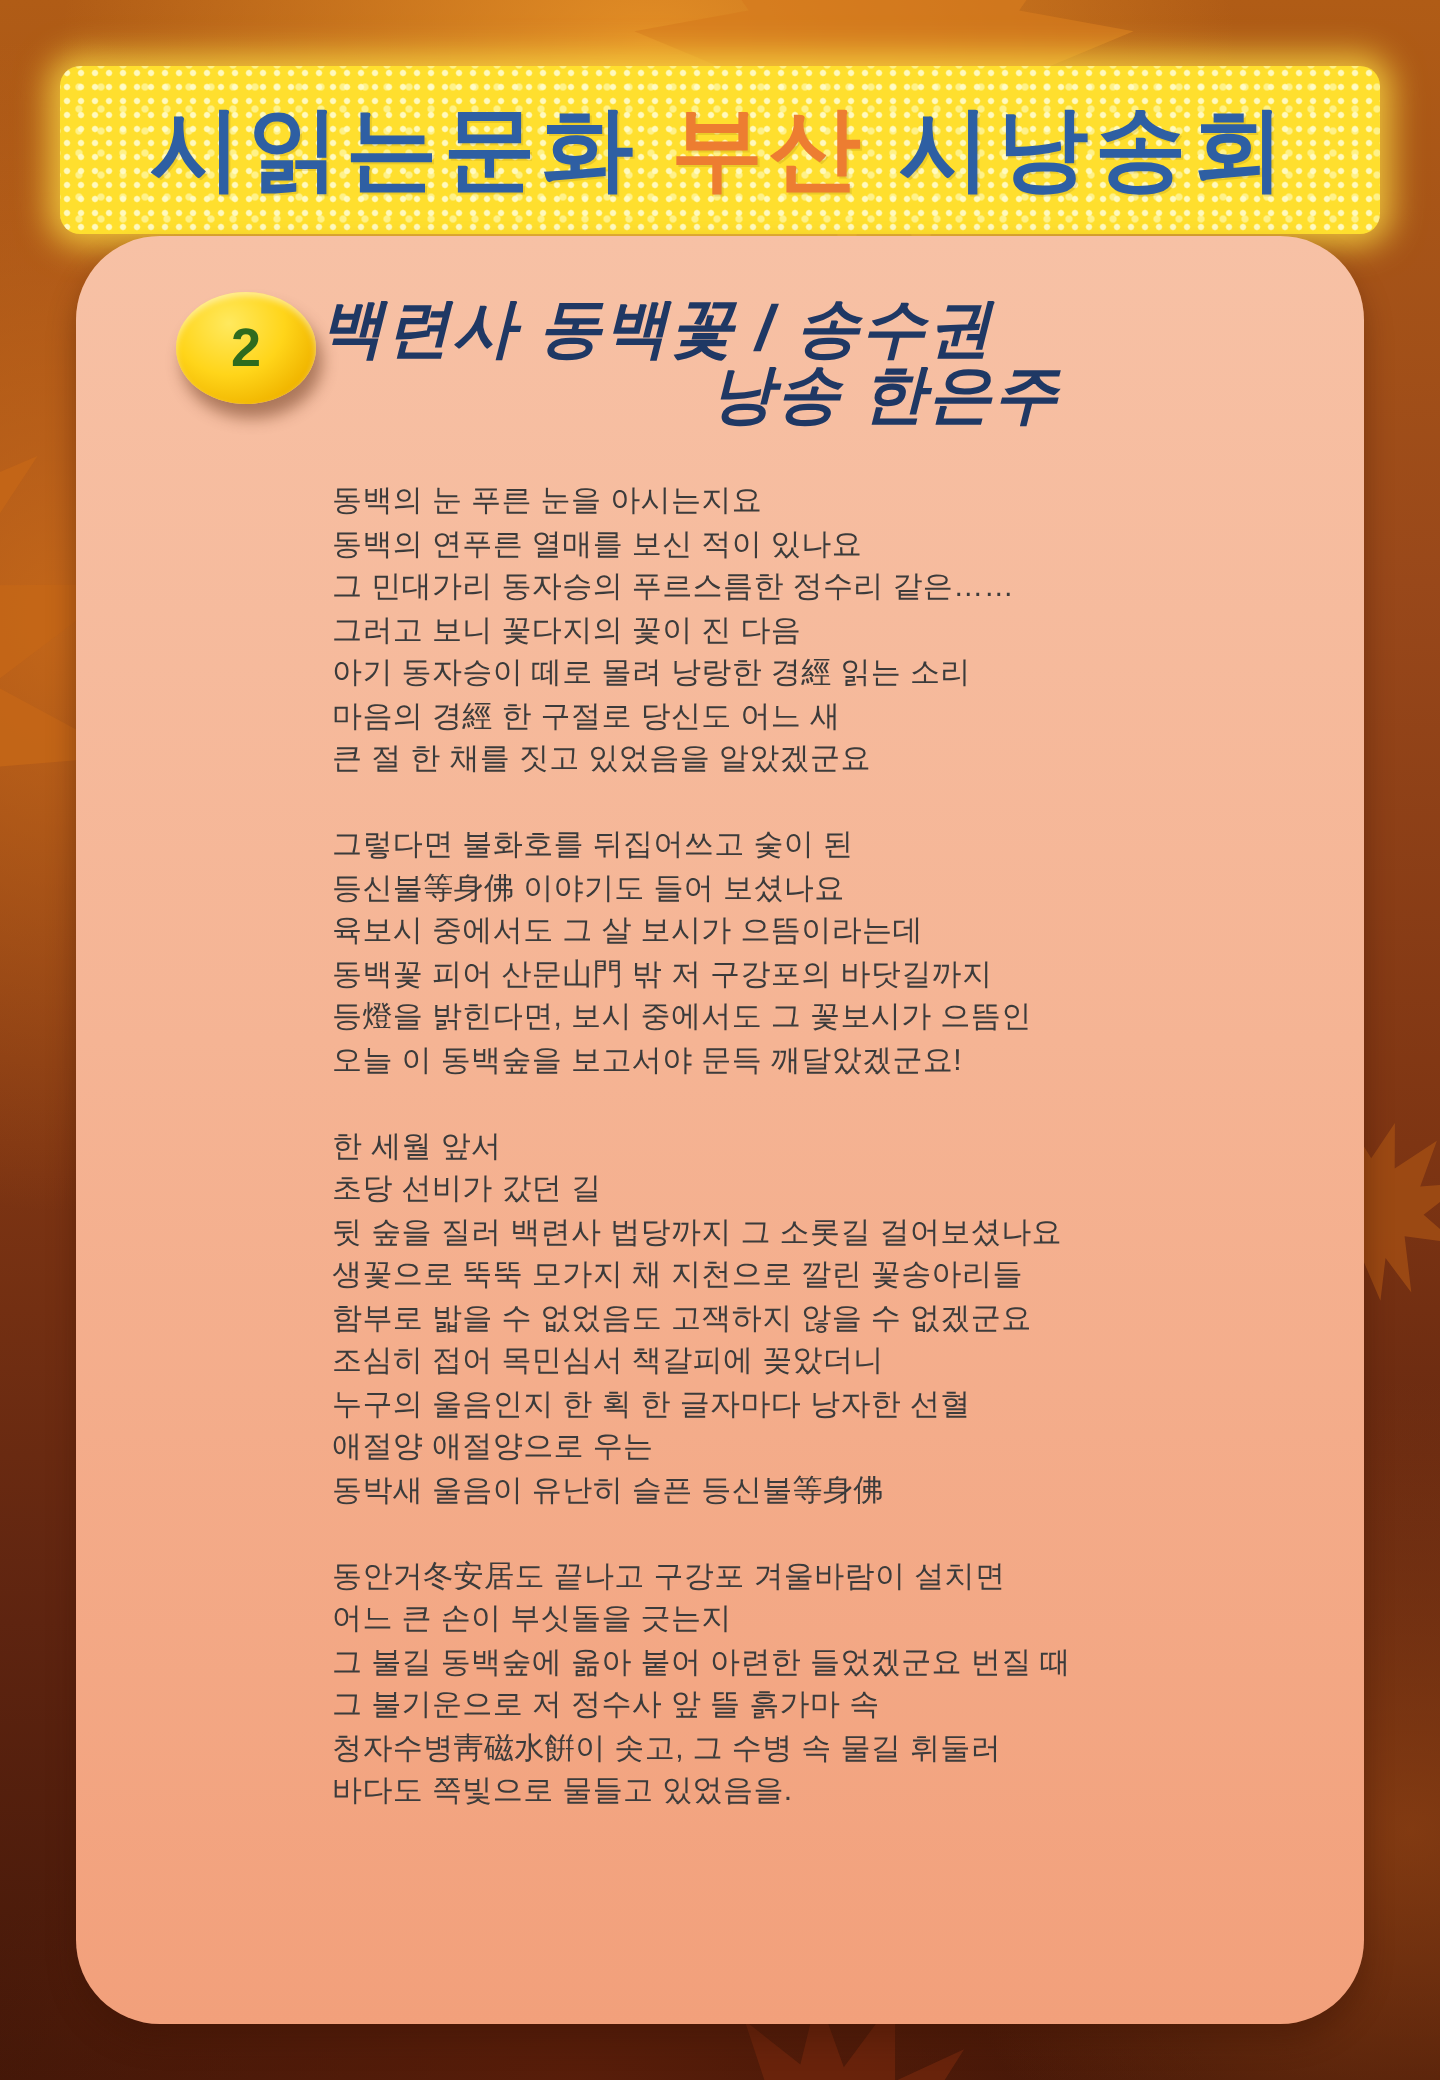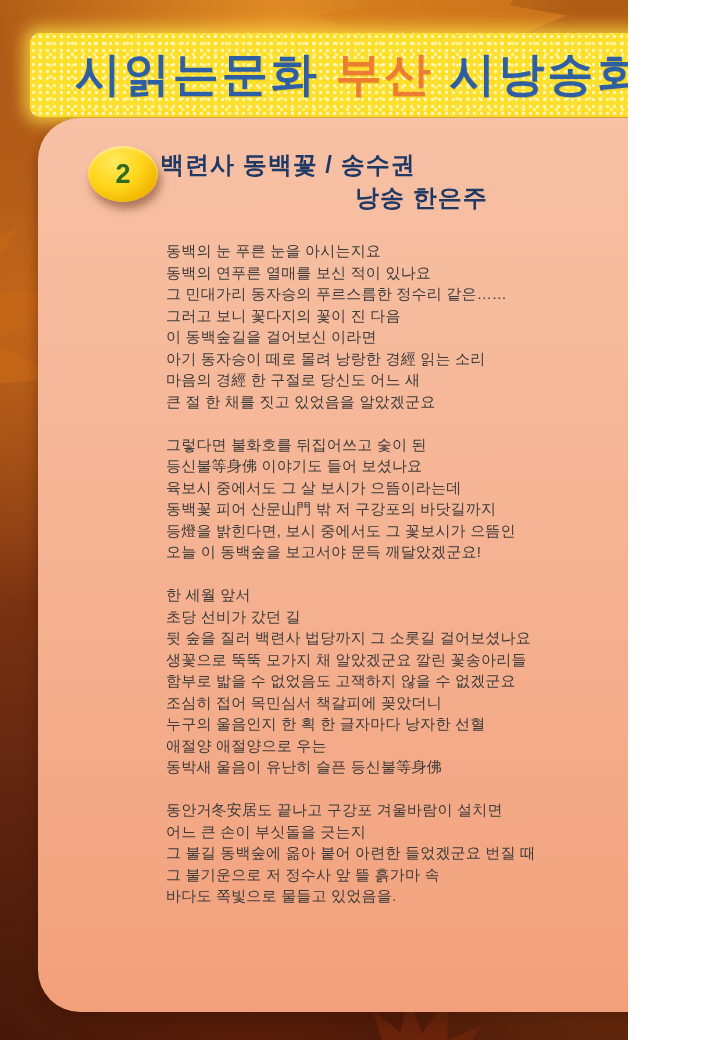--- a/index.html
+++ b/index.html
@@ -1,20 +1,20 @@
 <!DOCTYPE html>
 <html><head>
 <meta charset="utf-8">
 <style>
   html,body{margin:0;padding:0;}
   body{
     width:720px;height:1040px;overflow:hidden;
     font-family:"Liberation Sans","DejaVu Sans",sans-serif;
   }
-  .stage{position:relative;width:628px;height:1040px;overflow:hidden;
+  .stage{position:relative;width:720px;height:1040px;overflow:hidden;
     background:
       radial-gradient(ellipse 420px 260px at 45% 2%, rgba(235,150,40,.85), rgba(235,150,40,0) 70%),
       radial-gradient(ellipse 300px 420px at 4% 30%, rgba(205,110,25,.8), rgba(205,110,25,0) 70%),
       radial-gradient(ellipse 320px 300px at 98% 88%, rgba(150,70,20,.7), rgba(150,70,20,0) 75%),
       radial-gradient(ellipse 420px 260px at 40% 100%, rgba(90,30,10,.9), rgba(90,30,10,0) 75%),
       linear-gradient(180deg,#b05c16 0%,#99481a 28%,#7e3513 55%,#5e2410 78%,#431708 100%);
   }
   .bg-leaves{position:absolute;left:0;top:0;width:720px;height:1040px;}
 
   
@@ -49,22 +49,23 @@
     border-radius:50%;
     background:radial-gradient(ellipse at 38% 28%, #ffe95e 0%, #ffd51a 45%, #f1b600 75%, #dfa300 100%);
     box-shadow:3px 7px 8px rgba(80,30,5,.45), inset 0 2px 3px rgba(255,255,255,.5);
     display:flex;align-items:center;justify-content:center;
   }
   .badge span{font-size:27px;font-weight:800;color:#2e6b1e;}
 
   
   .heading{
     position:absolute;left:122px;top:30px;width:480px;
-    color:#1f3864;font-weight:800;font-size:24px;line-height:33px;
+    color:#1f3864;font-weight:800;font-size:32px;line-height:33px;
     letter-spacing:1px;
+    font-style:italic;
   }
   .heading .reciter{text-indent:195px;}
 
   
   .poem{
     position:absolute;left:82px;top:122px;width:520px;
     color:#3b3b3b;font-size:15px;line-height:21.5px;letter-spacing:.2px;margin-left:46px;
   }
   .stanza{margin-bottom:21.5px;}
   .poem-line{white-space:nowrap;}
@@ -106,47 +107,47 @@
       <div>백련사 동백꽃 / 송수권</div>
       <div class="reciter">낭송 한은주</div>
     </div>
 
     <div class="poem">
         <div class="stanza">
           <div class="poem-line">동백의 눈 푸른 눈을 아시는지요</div>
           <div class="poem-line">동백의 연푸른 열매를 보신 적이 있나요</div>
           <div class="poem-line">그 민대가리 동자승의 푸르스름한 정수리 같은……</div>
           <div class="poem-line">그러고 보니 꽃다지의 꽃이 진 다음</div>
-          <div class="poem-line">이 동백숲길을 걸어보신 이라면</div>
           <div class="poem-line">아기 동자승이 떼로 몰려 낭랑한 경經 읽는 소리</div>
           <div class="poem-line">마음의 경經 한 구절로 당신도 어느 새</div>
           <div class="poem-line">큰 절 한 채를 짓고 있었음을 알았겠군요</div>
         </div>
         <div class="stanza">
           <div class="poem-line">그렇다면 불화호를 뒤집어쓰고 숯이 된</div>
           <div class="poem-line">등신불等身佛 이야기도 들어 보셨나요</div>
           <div class="poem-line">육보시 중에서도 그 살 보시가 으뜸이라는데</div>
           <div class="poem-line">동백꽃 피어 산문山門 밖 저 구강포의 바닷길까지</div>
           <div class="poem-line">등燈을 밝힌다면, 보시 중에서도 그 꽃보시가 으뜸인</div>
           <div class="poem-line">오늘 이 동백숲을 보고서야 문득 깨달았겠군요!</div>
         </div>
         <div class="stanza">
           <div class="poem-line">한 세월 앞서</div>
           <div class="poem-line">초당 선비가 갔던 길</div>
           <div class="poem-line">뒷 숲을 질러 백련사 법당까지 그 소롯길 걸어보셨나요</div>
-          <div class="poem-line">생꽃으로 뚝뚝 모가지 채 알았겠군요 깔린 꽃송아리들</div>
+          <div class="poem-line">생꽃으로 뚝뚝 모가지 채 지천으로 깔린 꽃송아리들</div>
           <div class="poem-line">함부로 밟을 수 없었음도 고잭하지 않을 수 없겠군요</div>
           <div class="poem-line">조심히 접어 목민심서 책갈피에 꽂았더니</div>
           <div class="poem-line">누구의 울음인지 한 획 한 글자마다 낭자한 선혈</div>
           <div class="poem-line">애절양 애절양으로 우는</div>
           <div class="poem-line">동박새 울음이 유난히 슬픈 등신불等身佛</div>
         </div>
         <div class="stanza">
           <div class="poem-line">동안거冬安居도 끝나고 구강포 겨울바람이 설치면</div>
           <div class="poem-line">어느 큰 손이 부싯돌을 긋는지</div>
           <div class="poem-line">그 불길 동백숲에 옮아 붙어 아련한 들었겠군요 번질 때</div>
           <div class="poem-line">그 불기운으로 저 정수사 앞 뜰 흙가마 속</div>
+          <div class="poem-line">청자수병靑磁水餠이 솟고, 그 수병 속 물길 휘둘러</div>
           <div class="poem-line">바다도 쪽빛으로 물들고 있었음을.</div>
         </div>
       </div>
   </div>
 
 </div>
 
 </body></html>

